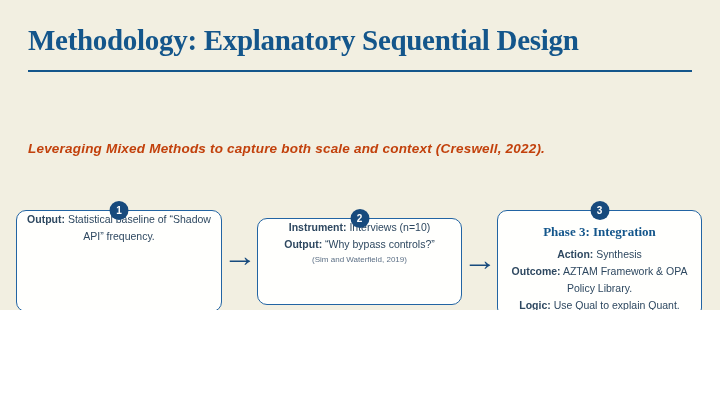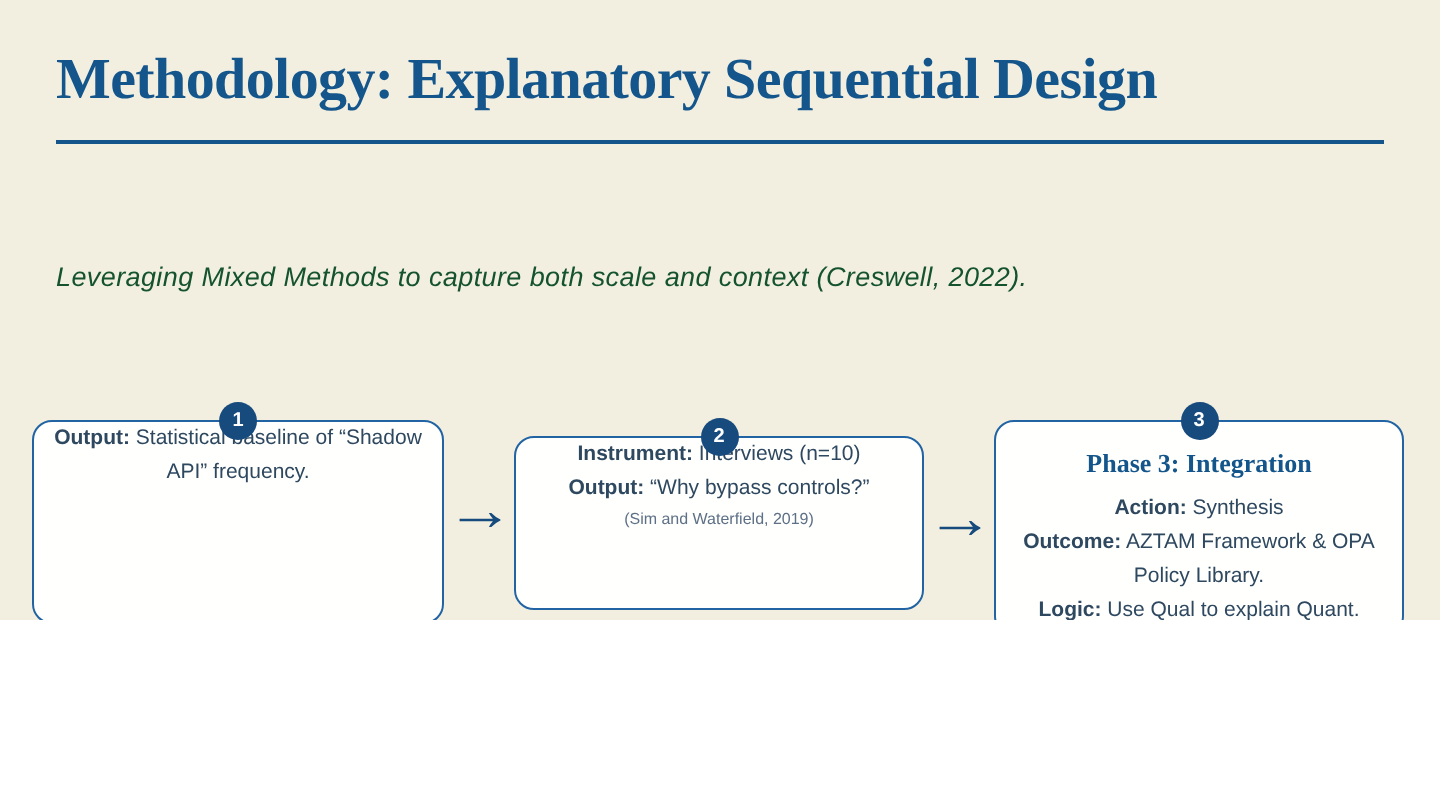--- a/index.html
+++ b/index.html
@@ -17,24 +17,24 @@
     font-size:29px;
     letter-spacing:-0.3px;
     color:#14568b;
     margin:0;
   }
   .title-rule{
     position:absolute;left:28px;top:70px;width:664px;height:2px;
     background:#14568b;
   }
   .subtitle{
-    position:absolute;left:28px;top:131px;width:620px;
-    font-style:italic;font-weight:normal;
+    position:absolute;left:28px;top:141px;width:620px;
+    font-style:italic;font-weight:bold;
     font-size:13.5px;letter-spacing:0.2px;
-    color:#14532d;
+    color:#c2410c;
     margin:0;
   }
   .pbox{
     position:absolute;
     background:#fffffd;
     border:1.6px solid #2264a3;
     border-radius:10px;
     box-sizing:border-box;
     text-align:center;
   }

